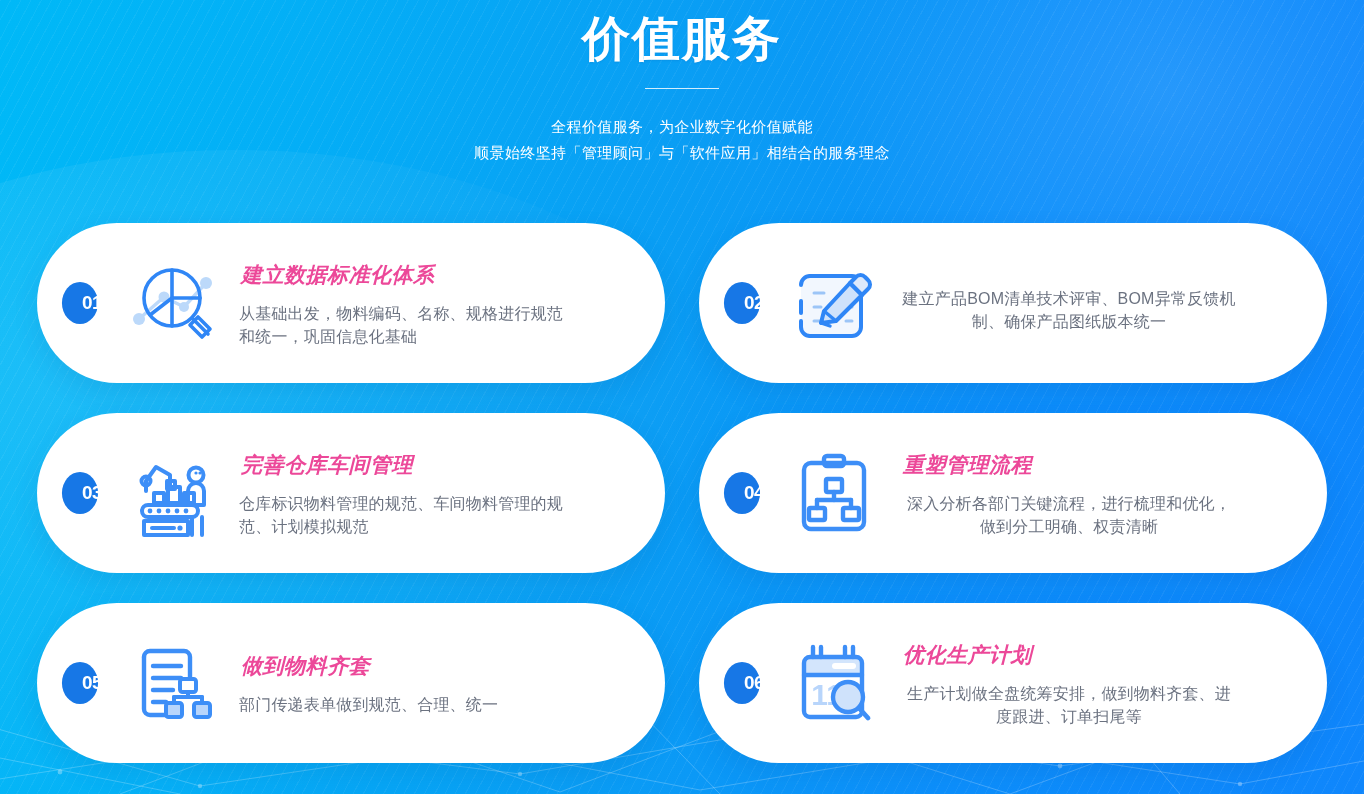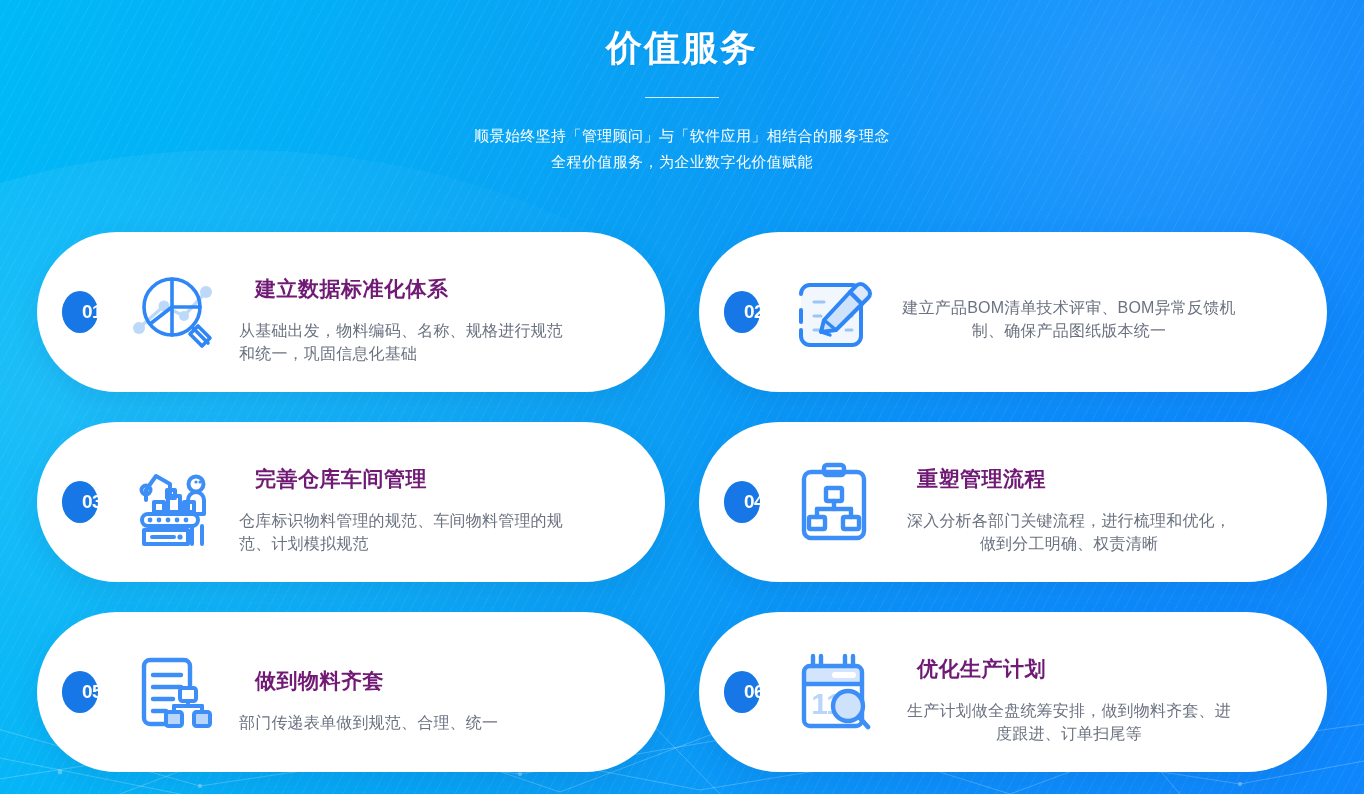--- a/index.html
+++ b/index.html
@@ -31,22 +31,22 @@
   .glow-tr{
     position:absolute;right:-180px;top:-220px;width:760px;height:620px;border-radius:50%;
     background:radial-gradient(ellipse at center,rgba(255,255,255,.10) 0%,rgba(255,255,255,0) 65%);
     pointer-events:none;
   }
   .net{position:absolute;left:0;bottom:0;width:1364px;height:140px;pointer-events:none;opacity:.9;}
 
   
   .header{position:relative;text-align:center;padding-top:13px;}
   .title{
-    color:#ffffff;font-size:36px;line-height:52px;font-weight:700;letter-spacing:2px;
-    margin:9px;text-shadow:0 1px 2px rgba(0,60,140,.12);
+    color:#ffffff;font-size:48px;line-height:52px;font-weight:700;letter-spacing:2px;
+    margin:0;text-shadow:0 1px 2px rgba(0,60,140,.12);
   }
   .rule{
     width:74px;height:1px;background:rgba(255,255,255,.82);
     margin:23px auto 0;border:0;
   }
   .subtitle{
     margin:25px auto 0;color:#ffffff;font-size:15px;line-height:26px;
     letter-spacing:.4px;font-weight:400;
   }
   .subtitle span{display:block;}
@@ -74,21 +74,21 @@
     transform:scaleX(.86);
   }
   .badge b{display:block;transform:scaleX(1.16);margin-left:28px;}
   .icon-wrap{
     flex:0 0 auto;width:98px;height:98px;margin-left:22px;
     display:flex;align-items:center;justify-content:center;
   }
   .icon-wrap svg{display:block;}
   .text{margin-left:18px;flex:1 1 auto;min-width:0;}
   .c-title{
-    margin:16px;color:#701a75;font-size:21px;line-height:28px;font-weight:700;letter-spacing:.5px;
+    margin:2px;color:#ec4899;font-size:21px;line-height:28px;font-weight:700;letter-spacing:.5px;font-style:italic;
   }
   .c-desc{
     margin:13px 0 0;color:#6b7280;font-size:16px;line-height:23px;letter-spacing:.2px;
     max-width:330px;
   }
   .card.wide .c-desc{max-width:336px;text-align:center;}
 </style>
 </head>
 <body>
 
@@ -117,22 +117,22 @@
         <circle cx="760" cy="62" r="2.2"></circle>
       <circle cx="1210" cy="66" r="3"></circle>
         <circle cx="60" cy="118" r="2.4"></circle>
     </g>
   </svg>
 
   <div class="header">
     <h1 class="title">价值服务</h1>
     <hr class="rule">
     <p class="subtitle">
+      <span>全程价值服务，为企业数字化价值赋能</span>
       <span>顺景始终坚持「管理顾问」与「软件应用」相结合的服务理念</span>
-      <span>全程价值服务，为企业数字化价值赋能</span>
     </p>
   </div>
 
   <div class="grid">
 
     <div class="card">
       <div class="badge">
         <b>01</b>
       </div>
       <div class="icon-wrap">

